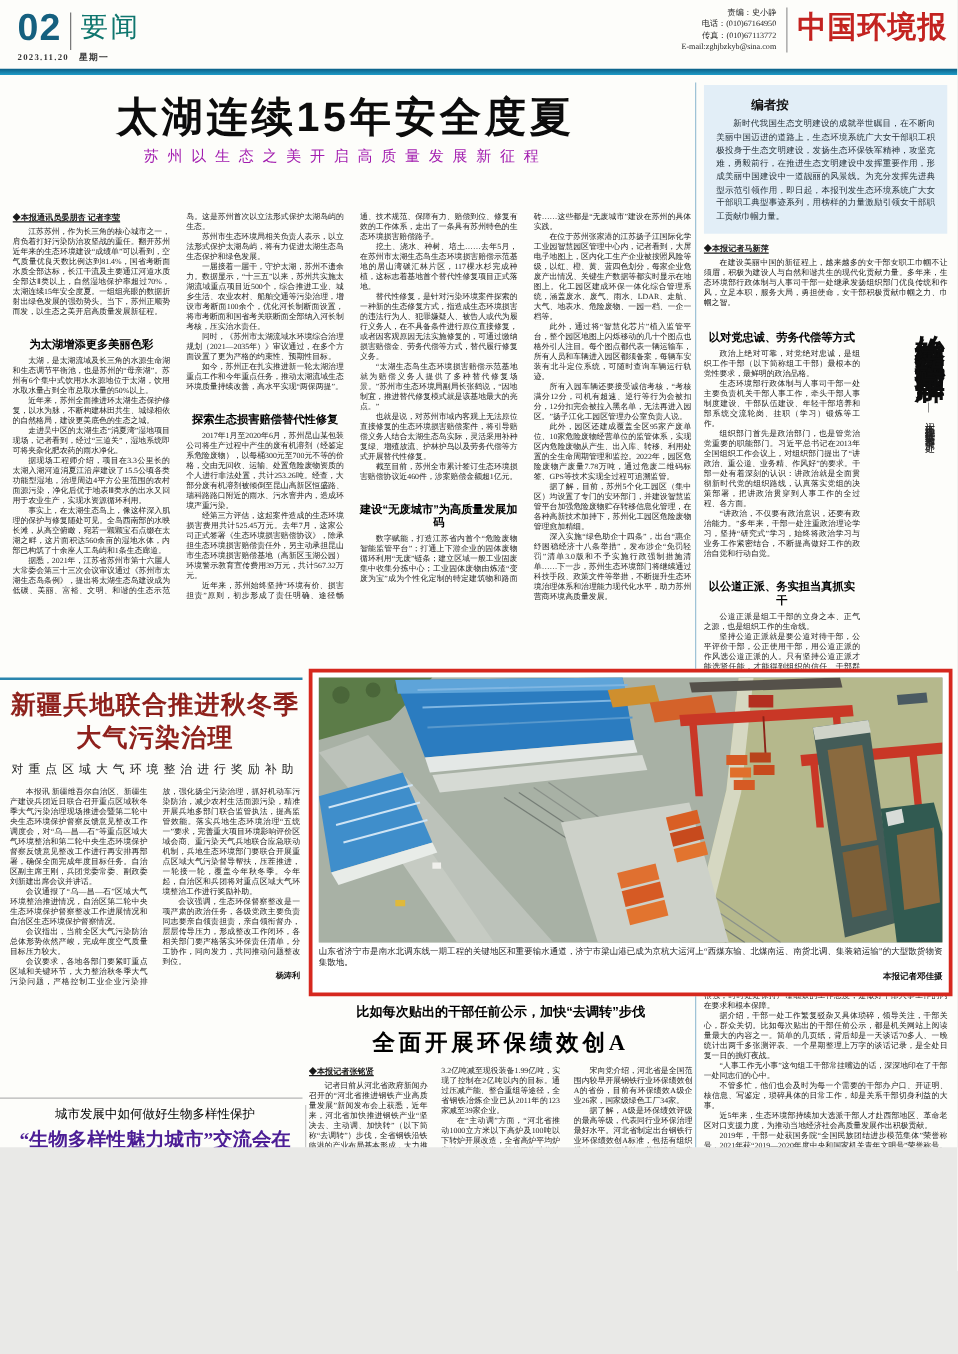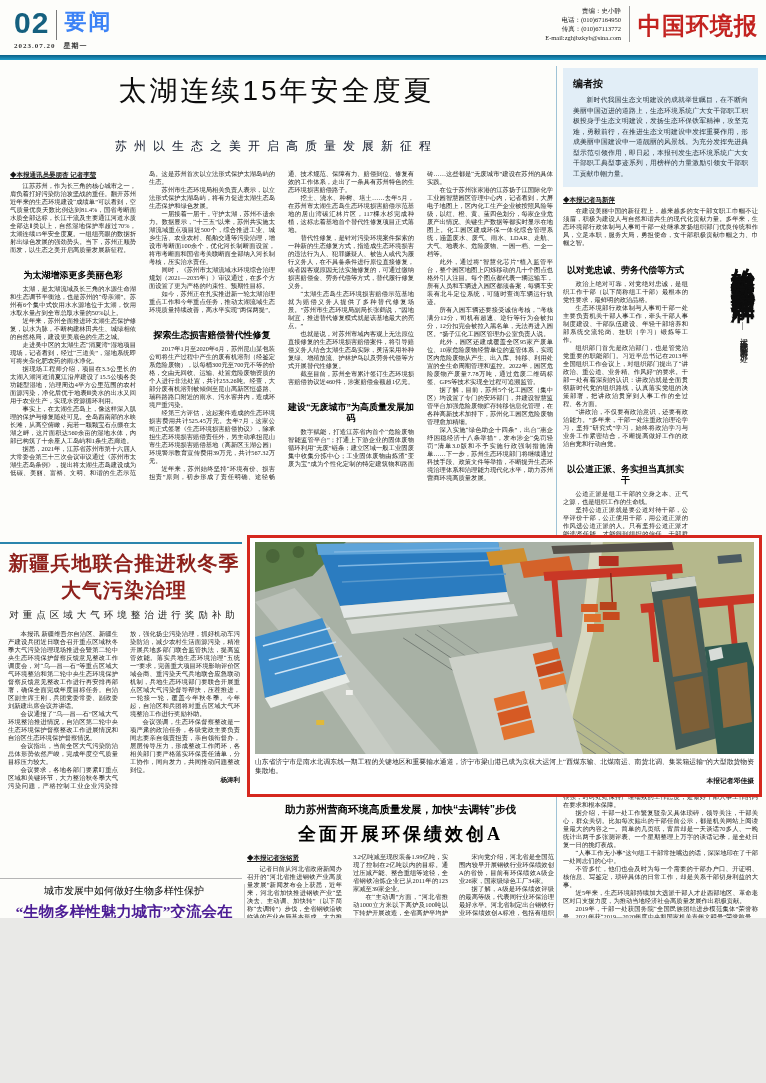--- a/index.html
+++ b/index.html
@@ -7,44 +7,44 @@
   .page {
     position:relative; width:766px; height:918px; margin:0 auto;
     background:#fdfdfa; overflow:hidden;
     font-family:"Liberation Serif", serif; color:#1a1a1a;
   }
   
   .hdr { position:absolute; left:0; top:0; width:766px; height:55px; }
   .pg-block { position:absolute; left:14px; top:8px; display:flex; align-items:flex-start; }
   .pg-num { font-family:"Liberation Sans",sans-serif; font-weight:900; font-size:30px; line-height:30px; color:#15607f; letter-spacing:1px; }
   .pg-div { width:1px; height:30px; background:#7a7a7a; margin:2px 7px 0 7px; }
-  .pg-sec { font-family:"Liberation Sans",sans-serif; font-weight:700; font-size:22px; line-height:28px; color:#3b82f6; letter-spacing:2px;text-align:right; }
+  .pg-sec { font-family:"Liberation Sans",sans-serif; font-weight:400; font-size:22px; line-height:28px; color:#0f766e; letter-spacing:2px;text-align:right; }
   .pg-date { position:absolute; left:14px; top:41px; font-size:7px; color:#333; font-weight:bold; letter-spacing:1px; }
   .pg-date span { margin-right:8px; }
-  .mast { position:absolute; right:8px; top:6px; display:flex; align-items:flex-end; }
+  .mast { position:absolute; right:8px; top:6px; display:flex; align-items:flex-start; }
   .mast-info { text-align:right; font-size:6.5px; line-height:9px; color:#222; padding-right:8px; }
   .mast-sep { width:1px; height:36px; background:#999; }
   .brand { font-family:"Liberation Serif",serif; font-weight:900; font-size:23px; color:#c32320; letter-spacing:1px; padding-left:8px; transform:scaleY(1.05); }
   .rule { position:absolute; left:0; top:55px; width:766px; height:5px; background:linear-gradient(to bottom,#0b5f86,#1f9cc8); }
   
   .b-p { font-size:6.3px; line-height:8px; text-align:justify; text-indent:2em; color:#1c1c1c; }
   .b-h { font-family:"Liberation Sans",sans-serif; font-weight:bold; font-size:9px; line-height:11px; text-align:center; margin:16px 0 4px; break-inside:avoid; color:#000; }
   .b-by { font-size:6.5px; font-weight:bold; text-decoration:underline; margin-bottom:3px; line-height:9px; }
   .b-sig { font-size:6.5px; font-weight:bold; text-align:right; margin-top:2px; }
   
   .lead-head { position:absolute; left:0; top:72px; width:553px; text-align:center; }
-  .lead-title { font-family:"Liberation Sans",sans-serif; font-weight:400; font-size:28px; letter-spacing:3px; color:#0c0c0c; }
-  .lead-sub { margin-top:28px; font-size:12px; letter-spacing:7px; color:#0f172a; }
+  .lead-title { font-family:"Liberation Sans",sans-serif; font-weight:700; font-size:33px; letter-spacing:3px; color:#0c0c0c; }
+  .lead-sub { margin-top:0; font-size:12px; letter-spacing:7px; color:#a21caf; }
   .main-body { position:absolute; left:10px; top:170px; width:543px; height:362px; overflow:hidden;
     column-count:4; column-gap:13px; }
   
   .vline-main { position:absolute; left:556px; top:66px; width:1px; height:1010px; background:#9fc3d6; }
   .rightcol { position:absolute; left:563px; top:68px; width:195px; height:1008px; overflow:hidden; }
   .note-box { background:#e2eef7; padding:9px 10px 8px; margin-bottom:8px; }
-  .note-title { font-family:Liberation Sans, sans-serif; font-weight:bold; font-size:10px; margin-bottom:4px; color:#111; }
+  .note-title { font-family:Liberation Sans, sans-serif; font-weight:bold; font-size:10px; margin-bottom:4px; color:#111;margin-left:28px; }
   .note-text { font-size:6.8px; line-height:10.5px; text-align:justify; text-indent:2em; color:#26323a; }
   .mid-row { display:flex; margin-top:2px; }
   .mid-text { flex:1; min-width:0; padding-right:6px; }
   .v-block { width:64px; display:flex; justify-content:flex-end; }
   .v-wrap { writing-mode:vertical-rl; height:448px; }
   .v-title { font-family:"Liberation Serif",serif; font-weight:900; font-size:24px; letter-spacing:2px; color:#0d0d0d; line-height:30px; }
   .v-sub { font-size:8px; letter-spacing:1px; color:#222; padding-top:26px; line-height:14px; }
   
   .hline-xj { position:absolute; left:0; top:542px; width:242px; height:2px; background:#2a85ad; }
   .xj { position:absolute; left:8px; top:550px; width:232px; height:324px; overflow:hidden; }
@@ -74,21 +74,21 @@
 
 <div class="page">
 
   <div class="hdr">
     <div class="pg-block">
       <span class="pg-num">02</span>
       <span class="pg-div"></span>
       <span class="pg-sec">要闻</span>
     </div>
     <div class="pg-date">
-      <span>2023.07.20</span><span>星期一</span>
+      <span>2023.11.20</span><span>星期一</span>
     </div>
     <div class="mast">
       <div class="mast-info">
         <div>责编：史小静</div>
         <div>电话：(010)67164950</div>
         <div>传真：(010)67113772</div>
         <div>E-mail:zghjbzkyb@sina.com</div>
       </div>
       <div class="mast-sep"></div>
       <div class="brand">中国环境报</div>
@@ -287,21 +287,21 @@
       <polygon points="468,14 492,12 493,20 469,22" fill="#4a5a62"></polygon>
 
       <rect x="62" y="178" width="8" height="5" fill="#e0b93a"></rect>
       <rect x="92" y="148" width="7" height="5" fill="#f0f0ec"></rect>
     </svg>
     <div class="caption">山东省济宁市是南水北调东线一期工程的关键地区和重要输水通道，济宁市梁山港已成为京杭大运河上“西煤东输、北煤南运、南货北调、集装箱运输”的大型散货物资集散地。</div>
     <div class="credit">本报记者邓佳摄</div>
   </div>
 
   <div class="hb">
-    <div class="hb-kicker">助力苏州营商环境高质量发展，加快“去调转”步伐</div>
+    <div class="hb-kicker">比如每次贴出的干部任前公示，加快“去调转”步伐</div>
     <div class="hb-title">全面开展环保绩效创A</div>
     <div class="hb-body">
         <p class="b-by">◆本报记者张铭贤</p>
         <p class="b-p">记者日前从河北省政府新闻办召开的“河北省推进钢铁产业高质量发展”新闻发布会上获悉，近年来，河北省加快推进钢铁产业“坚决去、主动调、加快转”（以下简称“去调转”）步伐，全省钢铁沿铁临港的产业布局基本形成，大力推动绿色化转型，钢铁产业全面开展环保绩效创A，2024年底，实现行业内环保绩效A级企业全覆盖。</p>
         <p class="b-p">“河北省委、省政府高度重视钢铁产业发展，扎实推进‘去调转’，产业布局调整成效显著。”河北省工业和信息化厅副厅长、新闻发言人宋向党向记者介绍说。</p>
         <p class="b-p">在“坚决去”方面，“十三五”期间，河北省压减退出钢铁产能8212万吨，炼钢产能由2011年峰值的3.2亿吨减至现役装备1.99亿吨，实现了控制在2亿吨以内的目标。通过压减产能、整合重组等途径，全省钢铁冶炼企业已从2011年的123家减至39家企业。</p>
         <p class="b-p">在“主动调”方面，“河北省推动1000立方米以下高炉及100吨以下转炉开展改造，全省高炉平均炉容约1500立方米，转炉平均吨位约130吨，处于全国领先水平。”宋向党介绍说，全省钢铁产能主要分布在唐山、邯郸、秦皇岛、石家庄、承德、沧州、邢台、辛集等8个市。</p>
         <p class="b-p">在“加快转”方面，河北省大力延伸钢铁产业链条，促进“钢铁向材料、制造向服务”转型。同时，鼓励企业“走出去”，河钢集团收购塞尔维亚斯梅代雷沃钢厂，成为“一带一路”标志性工程。</p>
         <p class="b-p">宋向党介绍，河北省是全国范围内较早开展钢铁行业环保绩效创A的省份，目前有环保绩效A级企业26家，国家级绿色工厂34家。</p>
         <p class="b-p">据了解，A级是环保绩效评级的最高等级，代表同行业环保治理最好水平。河北省制定出台钢铁行业环保绩效创A标准，包括有组织排放、无组织排放、节能降碳、监测监控水平、环境管理、清洁运输等6个方面指标，相关标准达到了国内领先、国际先进水平。</p>

